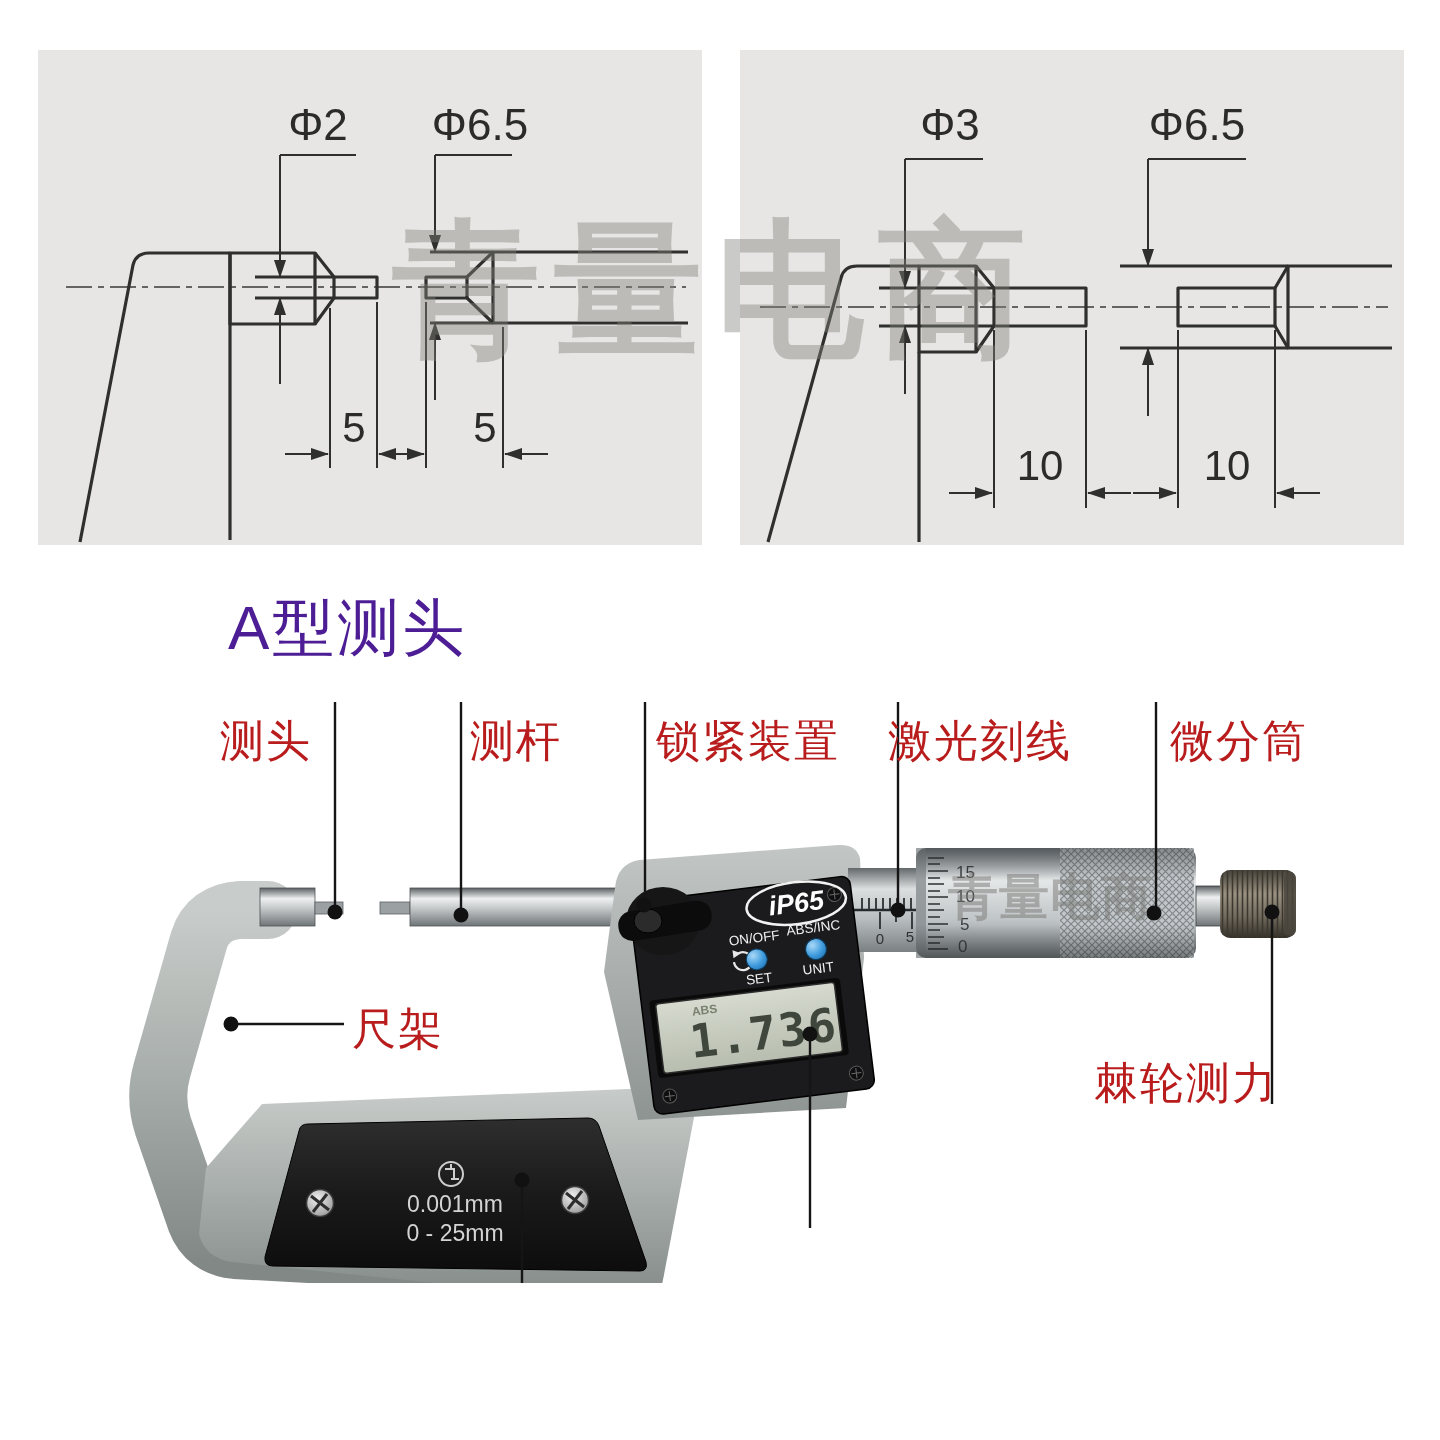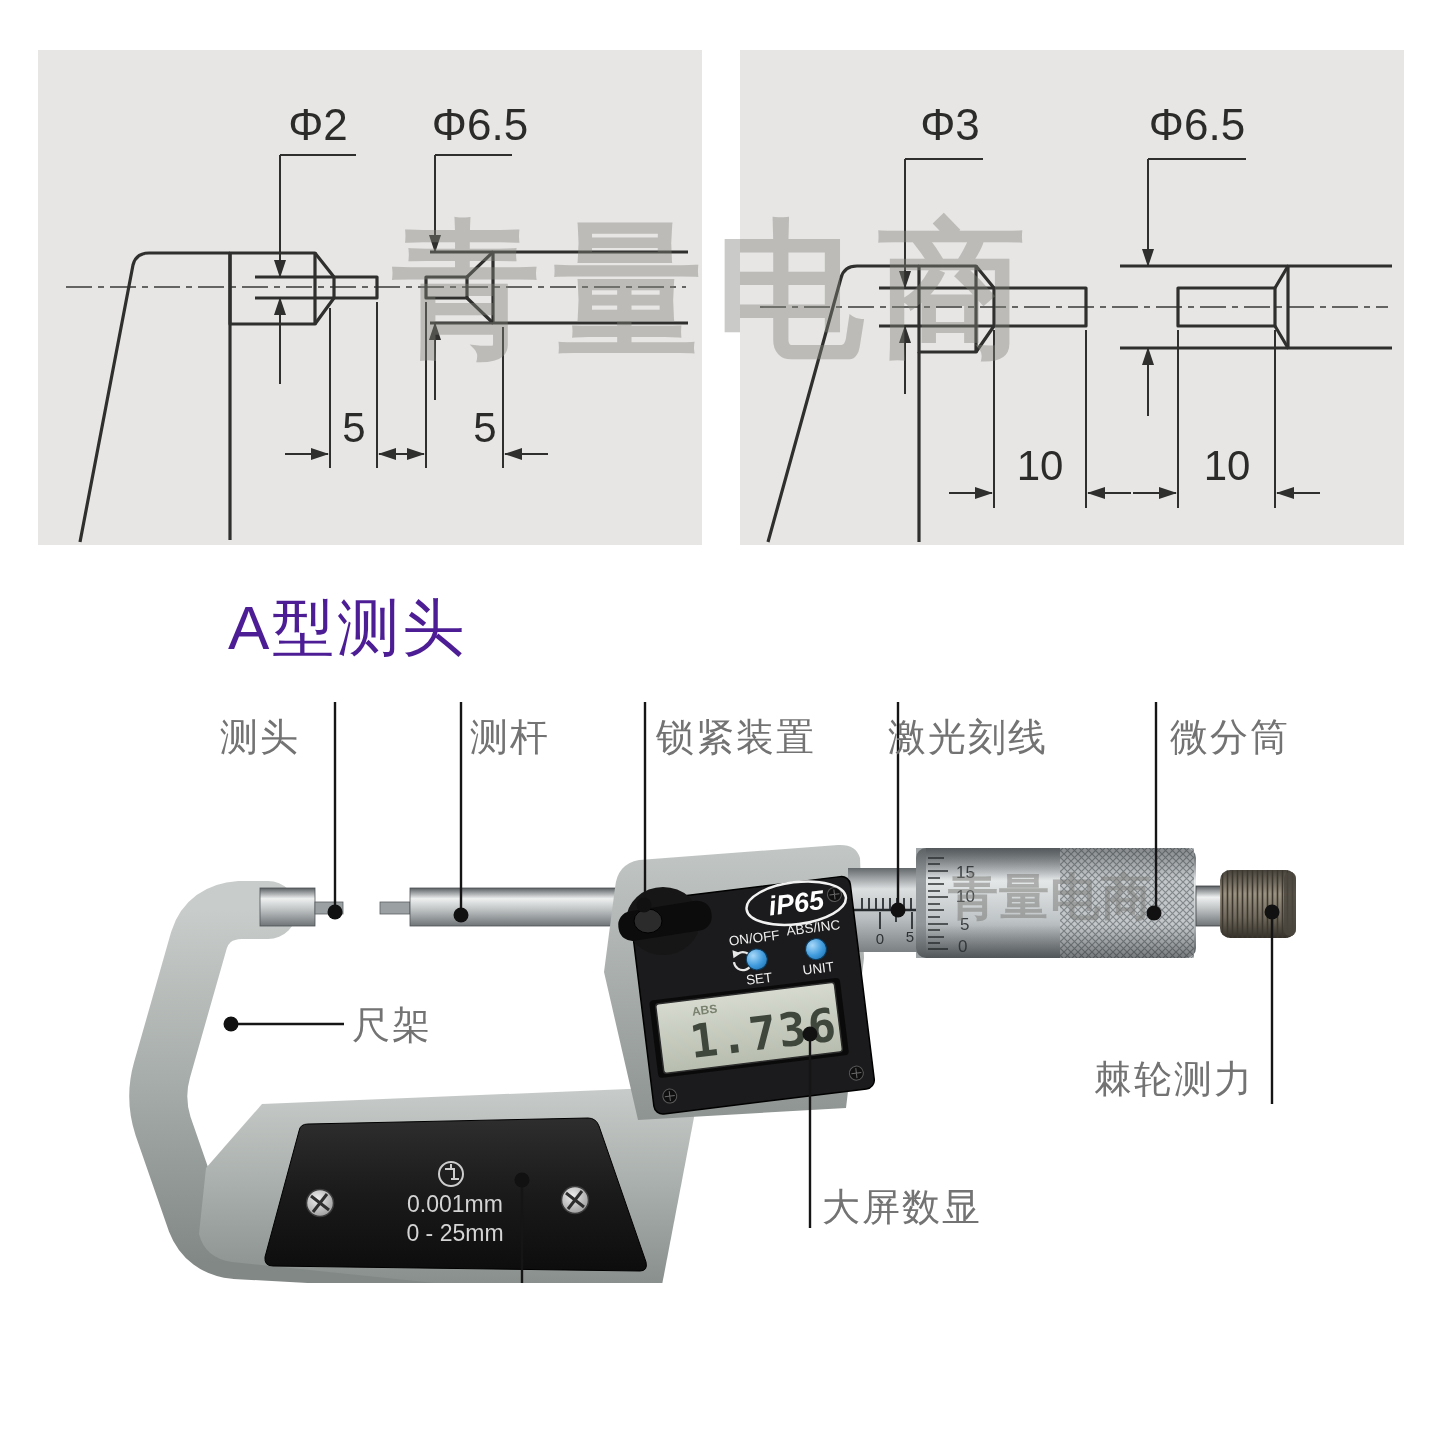--- a/index.html
+++ b/index.html
@@ -6,21 +6,21 @@
   #page{position:relative;width:1440px;height:1283px;background:#fff;overflow:hidden;
         font-family:"Liberation Sans",sans-serif;color:#1c1c1c;}
   .panel{position:absolute;top:50px;width:664px;height:495px;background:#e7e6e4;}
   #panel-a{left:38px;} #panel-b{left:740px;}
   .dwg text{font-family:"Liberation Sans",sans-serif;fill:#2b2b29;}
   .wm{position:absolute;color:rgba(128,128,124,0.42);font-weight:700;white-space:nowrap;
       pointer-events:none;z-index:6;}
   #wm1{left:392px;top:192px;font-size:148px;letter-spacing:14px;}
   #wm2{left:948px;top:864px;font-size:50px;letter-spacing:1px;color:rgba(120,120,116,0.50);}
   .title{position:absolute;font-size:62px;letter-spacing:3px;color:#4c1d95;}
-  .callout{position:absolute;font-size:38px;letter-spacing:2px;color:#737373;z-index:7;white-space:nowrap;}
+  .callout{position:absolute;font-size:44px;letter-spacing:2px;color:#b91c1c;z-index:7;white-space:nowrap;}
   svg{display:block;}
   #photo{position:absolute;left:0;top:690px;z-index:4;}
 </style>
 </head>
 <body>
 <div id="page">
 
 <div class="panel" id="panel-a">
   <svg class="dwg" width="664" height="495" viewBox="0 0 664 495">
     <defs>
@@ -111,21 +111,20 @@
 
 <div class="title" style="left:228px;top:586px;">A型测头</div>
 
 <div class="callout" style="left:220px;top:712px;">测头</div>
 <div class="callout" style="left:470px;top:712px;">测杆</div>
 <div class="callout" style="left:656px;top:712px;">锁紧装置</div>
 <div class="callout" style="left:888px;top:712px;">激光刻线</div>
 <div class="callout" style="left:1170px;top:712px;">微分筒</div>
 <div class="callout" style="left:352px;top:1000px;">尺架</div>
 <div class="callout" style="left:1094px;top:1054px;">棘轮测力</div>
-<div class="callout" style="left:822px;top:1182px;">大屏数显</div>
 <div class="callout" style="left:538px;top:1322px;">隔热装置</div>
 
 <svg id="photo" width="1440" height="700" viewBox="0 690 1440 700">
 <defs>
   <linearGradient id="gFrame" x1="0" y1="0" x2="0" y2="1">
     <stop offset="0" stop-color="#c8ccca"></stop>
           <stop offset="0.45" stop-color="#a9afac"></stop>
           <stop offset="1" stop-color="#828885"></stop>
   </linearGradient>
   <linearGradient id="gHousing" x1="0" y1="0" x2="0" y2="1">

